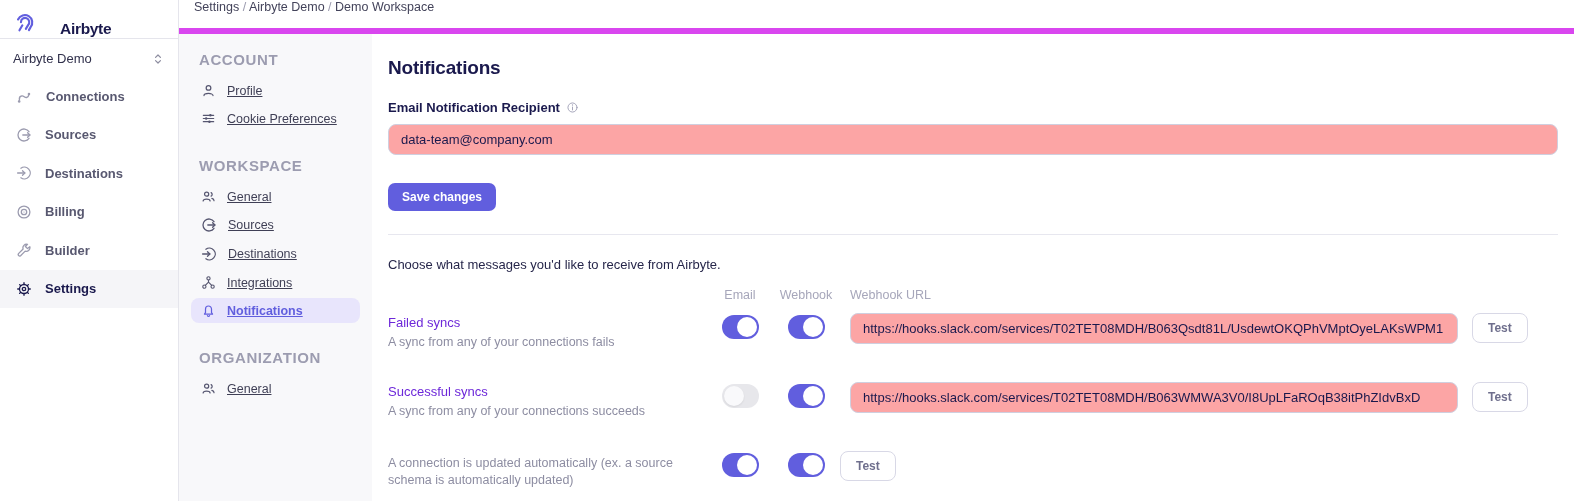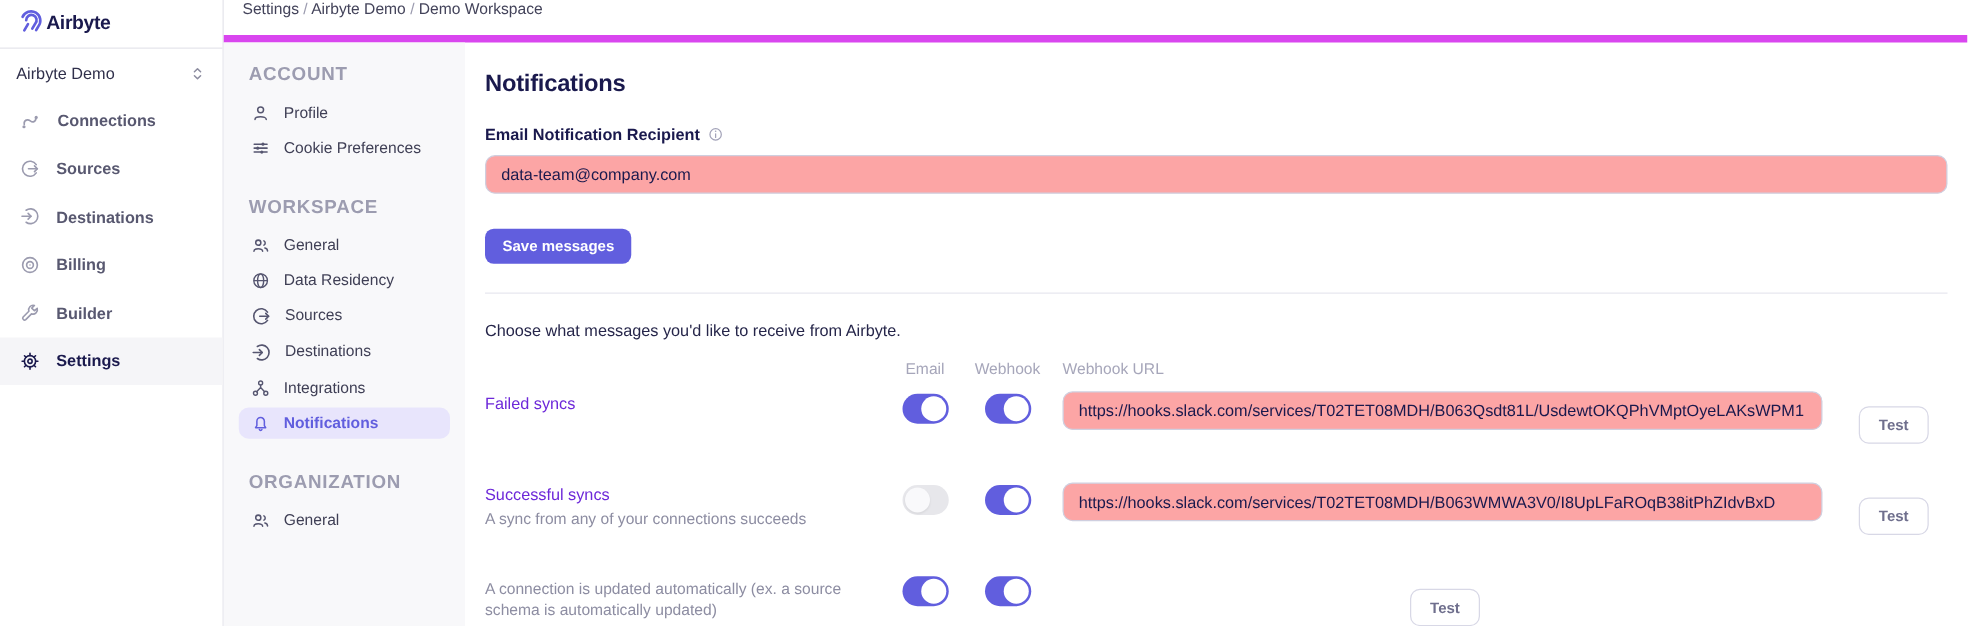--- a/index.html
+++ b/index.html
@@ -1,21 +1,21 @@
 <!DOCTYPE html>
 <html><head>
 <meta charset="utf-8">
 <style>
   html,body{margin:0;padding:0;background:#fff;}
   body{width:1574px;height:501px;overflow:hidden;font-family:"Liberation Sans",sans-serif;color:#1A194D;}
   .app{display:flex;width:1574px;height:501px;}
 
   
   .left-sidebar{width:178px;min-width:178px;border-right:1px solid #E5E5EC;display:flex;flex-direction:column;background:#fff;}
-  .logo-row{height:39px;min-height:39px;display:flex;align-items:center;gap:1px;padding:0 13px;border-bottom:1px solid #E5E5EC;box-sizing:border-box;cursor:pointer;}
+  .logo-row{height:39px;min-height:39px;display:flex;align-items:flex-end;gap:24px;padding:0 13px;border-bottom:1px solid #E5E5EC;box-sizing:border-box;cursor:pointer;}
   .logo-text{font-size:15.5px;font-weight:bold;color:#1A194D;letter-spacing:-0.3px;}
   .workspace-row{display:flex;align-items:center;justify-content:space-between;padding:12px 13px 8px;cursor:pointer;}
   .ws-label{font-size:13px;color:#30304B;}
   .ws-chevron{color:#8D8DA0;display:flex;}
   .nav{display:flex;flex-direction:column;padding-top:3px;}
   .nav-item{display:flex;align-items:center;gap:13px;padding:0 16px;height:38.5px;font-size:13px;font-weight:600;color:#585870;cursor:pointer;}
   .nav-icon{display:flex;color:#9B9BAF;}
   .nav-item.active{background:#F5F5F8;color:#1A194D;}
   .nav-item.active .nav-icon{color:#1A194D;}
 
@@ -23,21 +23,21 @@
   .right-col{flex:1;display:flex;flex-direction:column;min-width:0;}
   .topbar{height:34px;min-height:34px;border-bottom:6px solid #d946ef;display:flex;padding:0 15px;box-sizing:border-box;}
   .breadcrumb{font-size:12.5px;color:#43435A;}
   .crumb{cursor:pointer;}
   .crumb-sep{color:#9A9AAE;white-space:pre;}
   .content-row{flex:1;display:flex;min-height:0;}
 
   
   .settings-nav{width:193px;min-width:193px;background:#F8F8FA;padding:17px 12px;box-sizing:border-box;}
   .snav-title{font-size:15px;font-weight:600;color:#9C9CB0;letter-spacing:0.6px;margin:0 8px 10px;}
-  .snav-item{display:flex;align-items:flex-start;gap:11px;padding:5px 10px;border-radius:8px;font-size:12.5px;color:#3F3F55;margin-bottom:3px;cursor:pointer;}
+  .snav-item{display:flex;align-items:center;gap:11px;padding:5px 10px;border-radius:8px;font-size:12.5px;color:#3F3F55;margin-bottom:3px;cursor:pointer;text-decoration:underline;}
   .snav-item + .snav-title{margin-top:26px;}
   .snav-icon{display:flex;color:#565670;}
   .snav-item.active{background:#E8E5FC;color:#615EDE;font-weight:700;}
   .snav-item.active .snav-icon{color:#615EDE;}
 
   
   .main{flex:1;padding:17px 16px 0;box-sizing:border-box;min-width:0;}
   h1{font-size:19px;margin:6px 0 21px;font-weight:800;color:#1A194D;letter-spacing:-0.2px;}
   .field-label-row{display:flex;align-items:center;gap:6px;margin-bottom:9px;}
   .field-label{font-size:13px;font-weight:700;color:#1A194D;}
@@ -56,21 +56,21 @@
   .row-title{font-size:13px;color:#6d28d9;margin-top:2px;}
   .row-sub{font-size:12.5px;color:#8D8DA2;margin-top:4px;line-height:1.35;max-width:318px;}
   .cell-toggle{display:flex;justify-content:center;padding-top:2px;}
   .toggle{width:37px;height:24px;border-radius:12px;position:relative;cursor:pointer;}
   .toggle.on{background:#615EDE;}
   .toggle.off{background:#E7E7EB;}
   .knob{position:absolute;top:2px;width:20px;height:20px;border-radius:50%;background:#fff;}
   .toggle.on .knob{right:2px;}
   .toggle.off .knob{left:2px;background:#F9F9FB;box-shadow:0 1px 2px rgba(0,0,0,0.08);}
   .cell-url{padding-left:10px;padding-right:14px;}
-  .cell-test{display:flex;justify-content:center;margin-top:12px;}
+  .cell-test{display:flex;justify-content:flex-start;}
   .test-btn{height:30px;padding:0 15px;border:1px solid #D8D8E6;border-radius:8px;background:#fff;color:#6F6F8D;font-size:12px;font-weight:600;cursor:pointer;font-family:inherit;}
 </style>
 </head>
 <body>
 
 <div class="app">
   <aside class="left-sidebar">
     <div class="logo-row">
       <span class="logo-icon"><svg viewBox="0 0 26 26" width="23" height="23" fill="none" stroke="#615EDE" stroke-width="2.4" stroke-linecap="round">
             <path d="M7.3 21.8 L10.6 16.2"></path>
@@ -184,30 +184,20 @@
                 <circle cx="6" cy="5.5" r="2.2"></circle>
                 <path d="M2.3 12.8 c0-2.8 7.4-2.8 7.4 0"></path>
                 <path d="M10.8 3.9 a2.1 2.1 0 0 1 0 3.7"></path>
                 <path d="M11.6 10 c1.5.4 2.3 1.3 2.3 2.5"></path>
               </svg>
             </span>
             <span class="snav-label">General</span>
           </div>
           <div class="snav-item">
             <span class="snav-icon">
-              <svg viewBox="0 0 16 16" width="15" height="15" fill="none" stroke="currentColor" stroke-width="1.2">
-                <circle cx="8" cy="8" r="5.8"></circle>
-                <ellipse cx="8" cy="8" rx="2.6" ry="5.8"></ellipse>
-                <path d="M2.2 8 h11.6"></path>
-              </svg>
-            </span>
-            <span class="snav-label">Data Residency</span>
-          </div>
-          <div class="snav-item">
-            <span class="snav-icon">
               <svg viewBox="0 0 16 16" width="16" height="16" fill="none" stroke="currentColor" stroke-width="1.3" stroke-linecap="round" stroke-linejoin="round">
                 <path d="M13 11.3 a6 6 0 1 1 0-6.6"></path>
                 <path d="M6.8 8 h7"></path>
                 <path d="M11.6 5.7 L13.9 8 l-2.3 2.3"></path>
               </svg>
             </span>
             <span class="snav-label">Sources</span>
           </div>
           <div class="snav-item">
             <span class="snav-icon">
@@ -261,38 +251,39 @@
               <svg viewBox="0 0 16 16" width="13" height="13" fill="none" stroke="currentColor" stroke-width="1.2" stroke-linecap="round">
                 <circle cx="8" cy="8" r="5.6"></circle>
                 <path d="M8 7.4 V11"></path>
                 <circle cx="8" cy="4.9" r="0.8" fill="currentColor" stroke="none"></circle>
               </svg>
             </span>
         </div>
         <input class="text-input" type="text" value="data-team@company.com" style="">
 
         <div>
-          <button class="save-btn">Save messages</button>
+          <button class="save-btn">Save changes</button>
         </div>
 
         <hr class="divider">
 
         <p class="intro">Choose what messages you'd like to receive from Airbyte.</p>
 
         <div class="notif-grid notif-header">
           <div></div>
           <div class="col-head center">Email</div>
           <div class="col-head center">Webhook</div>
           <div class="col-head url-head">Webhook URL</div>
           <div></div>
         </div>
         <div>
             <div class="notif-grid notif-row">
               <div class="cell-desc">
                 <div class="row-title">Failed syncs</div>
+                <div class="row-sub">A sync from any of your connections fails</div>
               </div>
               <div class="cell-toggle">
                 <div class="toggle on">
                   <span class="knob"></span>
                 </div>
               </div>
               <div class="cell-toggle">
                 <div class="toggle on">
                   <span class="knob"></span>
                 </div>

